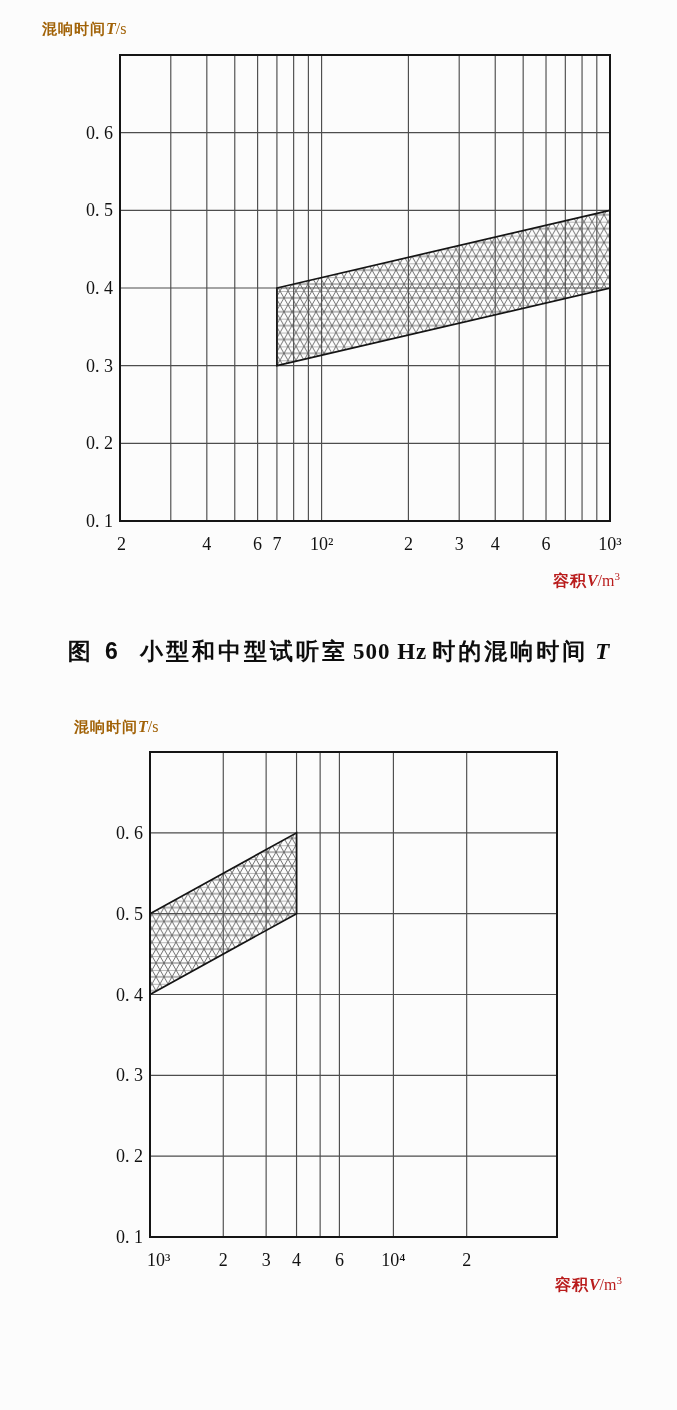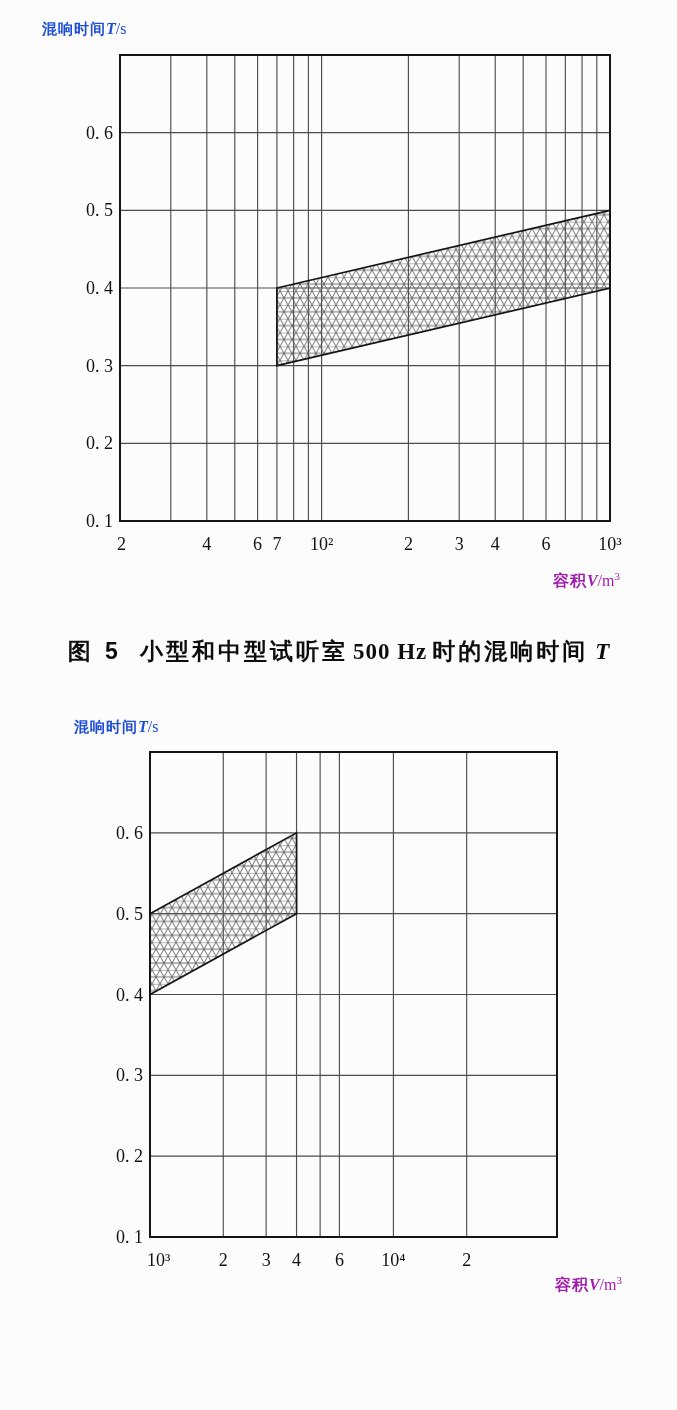--- a/index.html
+++ b/index.html
@@ -11,42 +11,42 @@
     overflow:hidden;
     font-family:"Liberation Sans",sans-serif;
     color:#111;
   }
   #charts{position:absolute;left:0;top:0;}
   .ylab{
     position:absolute;
     font-weight:bold;
     font-size:15px;
     letter-spacing:1px;
-    color:#1d4ed8;
+    color:#a16207;
     white-space:nowrap;
   }
   .ylab .sym, .xlab .sym{
     font-family:"Liberation Serif",serif;
     font-style:italic;
     font-weight:bold;
     font-size:16px;
     letter-spacing:0;
   }
   .ylab .unit, .xlab .unit{
     font-family:"Liberation Serif",serif;
     font-weight:normal;
     font-size:16px;
     letter-spacing:0;
   }
   .xlab{
     position:absolute;
     font-weight:bold;
     font-size:16px;
     letter-spacing:1px;
-    color:#a21caf;
+    color:#b91c1c;
     white-space:nowrap;
   }
   .xlab sup, .ylab sup{font-size:11px;font-family:"Liberation Serif",serif;font-weight:normal;}
   .caption{
     position:absolute;
     left:0;width:100%;
     text-align:center;
     font-weight:bold;
     font-size:23px;
     letter-spacing:3px;
@@ -161,21 +161,21 @@
 
   <div class="ylab" style="left:42px;top:20px;">
     <span>混响时间</span><span class="sym">T</span><span class="unit">/s</span>
   </div>
 
   <div class="xlab" style="right:57px;top:570px;">
     <span>容积</span><span class="sym">V</span><span class="unit"><span>/m</span><sup>3</sup></span>
   </div>
 
   <div class="caption" style="top:636px;">
-    <span class="num">图 5</span><span>小型和中型试听室</span><span class="latin">500 Hz</span><span>时的混响时间</span><span class="sym">T</span>
+    <span class="num">图 6</span><span>小型和中型试听室</span><span class="latin">500 Hz</span><span>时的混响时间</span><span class="sym">T</span>
   </div>
 
   <div class="ylab" style="left:74px;top:718px;">
     <span>混响时间</span><span class="sym">T</span><span class="unit">/s</span>
   </div>
 
   <div class="xlab" style="right:55px;top:1274px;">
     <span>容积</span><span class="sym">V</span><span class="unit"><span>/m</span><sup>3</sup></span>
   </div>
 

